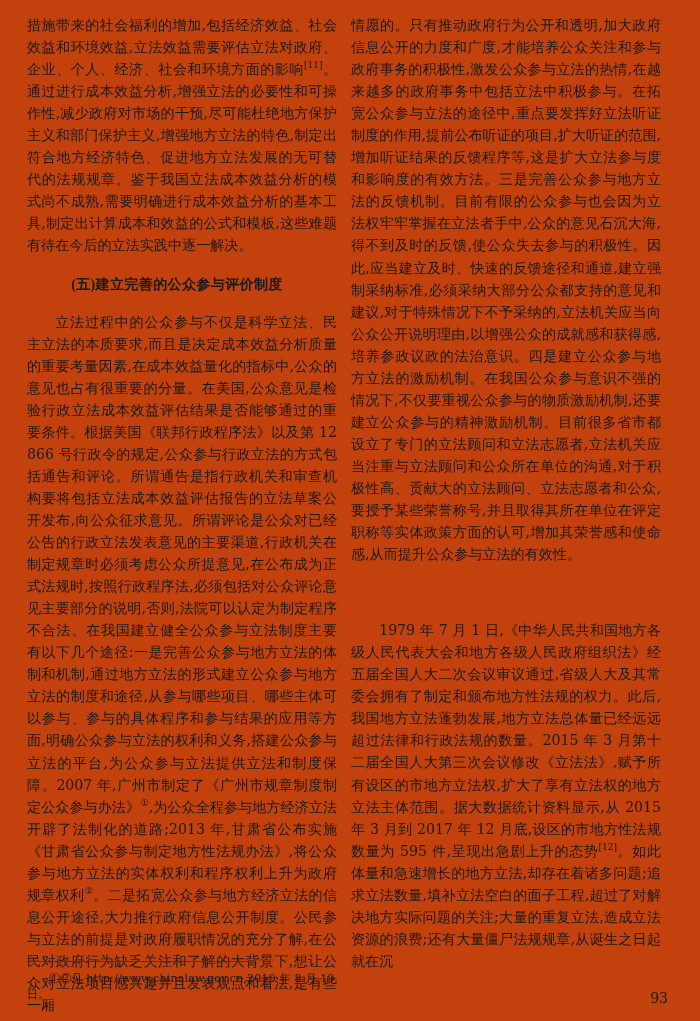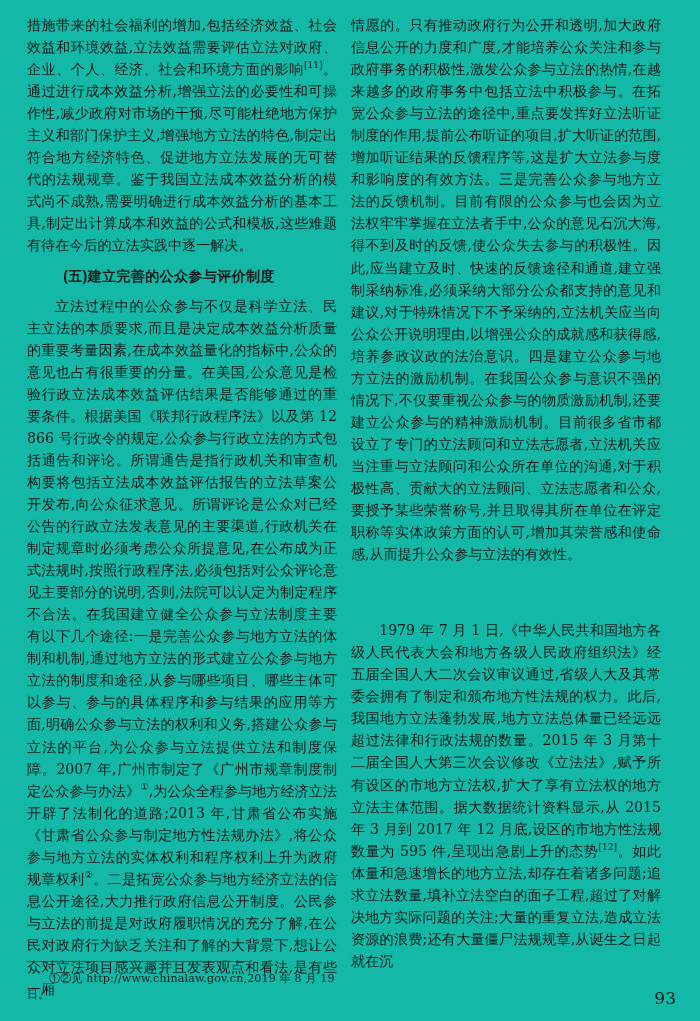--- a/index.html
+++ b/index.html
@@ -14,21 +14,21 @@
     font-family: "DejaVu Serif", "Liberation Serif", serif;
     color: #1a1a1a;
     overflow: hidden;
   }
 
   .page {
     position: absolute;
     left: 0; top: 0;
     width: 700px;
     height: 1021px;
-    background: #14b8a6;
+    background: #c2410c;
   }
 
   .columns {
     position: absolute;
     left: 0;
     top: 14px;
     width: 700px;
     height: 940px;
     display: flex;
     flex-direction: row;
@@ -59,27 +59,27 @@
     letter-spacing: 0.0px;
     word-break: break-all;
     font-family: "DejaVu Serif", "Liberation Serif", serif;
   }
 
   p.body.cont {
     text-indent: 0;
   }
 
   .subhead {
-    margin: 8px;
+    margin: 16px;
     font-size: 14.1px;
     line-height: 22.05px;
     text-indent: 2em;
     font-weight: bold;
     letter-spacing: 0.3px;
-    font-family: Liberation Sans, sans-serif;
+    font-family: Liberation Serif, serif;
   }
 
   .section-head {
     margin: 0;
     font-size: 15.2px;
     line-height: 22.05px;
     font-weight: bold;
     text-align: center;
     letter-spacing: 1px;
     font-family: "DejaVu Sans", "Liberation Sans", sans-serif;
@@ -121,23 +121,23 @@
     text-indent: 2em;
     letter-spacing: 0.2px;
     font-family: "DejaVu Serif", "Liberation Serif", serif;
   }
   .footnote-text .url {
     font-family: "DejaVu Serif", "Liberation Serif", serif;
   }
 
   .page-number {
     position: absolute;
-    right: 24px;
+    right: 32px;
     top: 990px;
-    font-size: 17px;
+    font-size: 14px;
     line-height: 16px;
     font-family: "DejaVu Serif", "Liberation Serif", serif;
     color: #1a1a1a;
   }
 </style>
 </head>
 <body>
 
 <div class="page">
 

